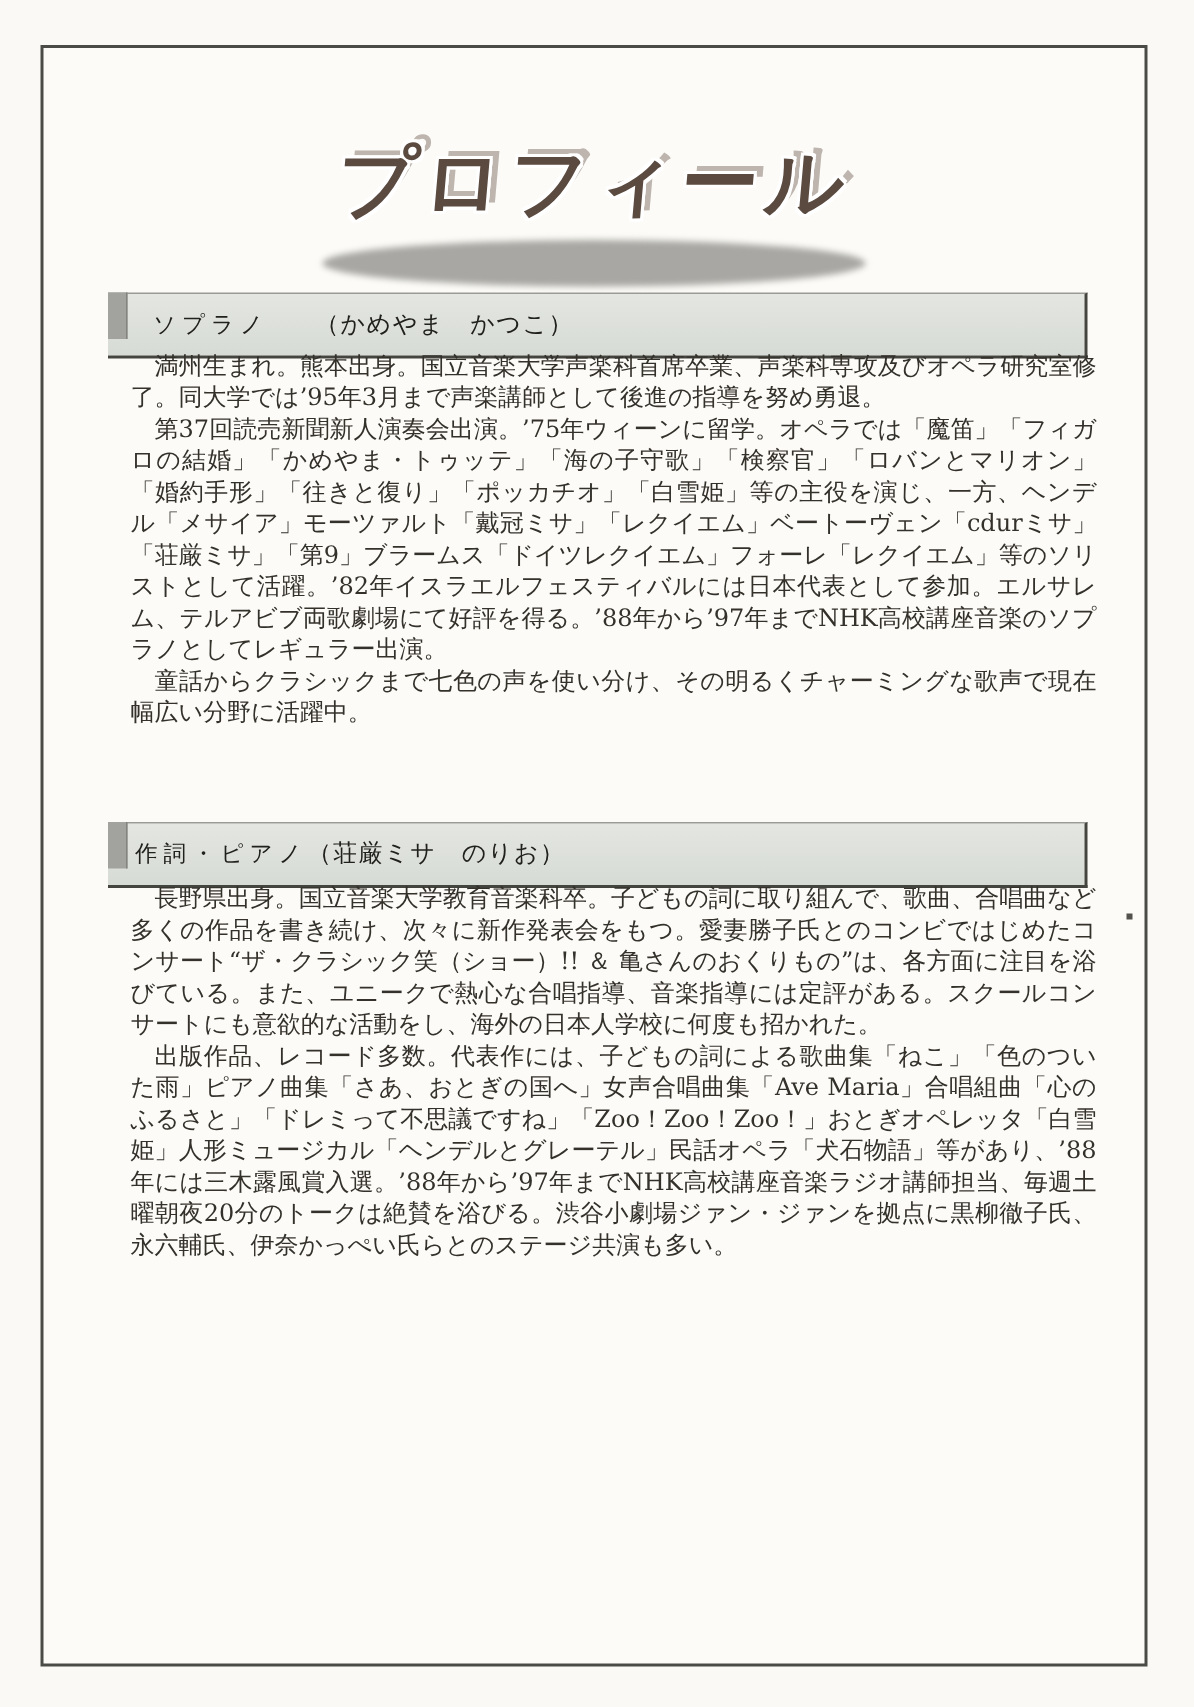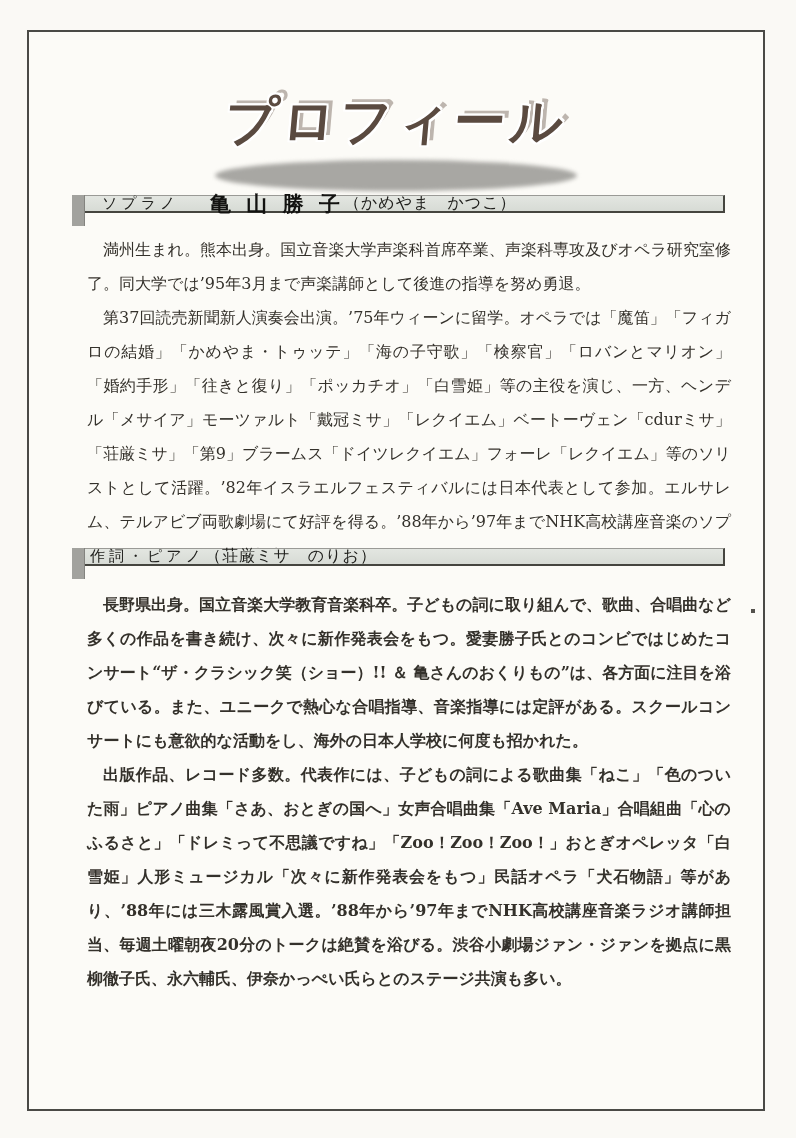--- a/index.html
+++ b/index.html
@@ -33,21 +33,21 @@
     transform:skewX(-5deg);
     text-shadow:
       2px 0 0 #ffffff, -2px 0 0 #ffffff,
       0 2px 0 #ffffff, 0 -2px 0 #ffffff,
       2px 2px 0 #ffffff, -2px -2px 0 #ffffff,
       2px -2px 0 #ffffff, -2px 2px 0 #ffffff,
       6px -5px 0 #bdb5ae;
   }
   
   .bar {
-    position:absolute; left:43px; width:653px; height:18px;
+    position:absolute; left:43px; width:653px; height:44px;
     background:linear-gradient(#e3e6e1,#d7dbd5);
     border-top:1px solid #9a9a96;
     border-right:2px solid #45453f;
     border-bottom:2px solid #45453f;
     display:flex; align-items:center;
     padding-left:30px;
   }
   .bar1 { top:163px; }
   .bar2 { top:516px;padding-left:18px; }
   .chip {
@@ -61,60 +61,60 @@
     min-width:108px; white-space:nowrap;
   }
   .pname {
     font-weight:700; font-size:21px; letter-spacing:4px;
     color:#121210; white-space:nowrap;
   }
   .kana { font-size:16px; letter-spacing:1px; color:#20201d; white-space:nowrap; }
   
   .body-block {
     position:absolute; left:58px; width:644px;
-    font-size:16px; line-height:34px;
+    font-size:16px; line-height:21px;
     color:#34312b; text-align:justify;
     text-justify:inter-character;
   }
   .body1 { top:201px; }
-  .body2 { top:556px;font-weight:bold; }
+  .body2 { top:556px; }
   .body-block p { text-indent:1em; }
   .speck {
     position:absolute; left:722px; top:577px;
     width:4px; height:4px; background:#54524d;
   }
 </style>
 </head>
 <body>
 
 <div class="frame">
 
   <div class="title-area">
     <div class="title-ellipse"></div>
     <div class="title-text">プロフィール</div>
   </div>
 
   <div class="bar bar1">
     <span class="chip"></span>
     <span class="role">ソプラノ</span>
-    <span class="pname">亀 山 勝 子</span>
     <span class="kana">（かめやま　かつこ）</span>
   </div>
 
   <div class="body-block body1">
     <p>満州生まれ。熊本出身。国立音楽大学声楽科首席卒業、声楽科専攻及びオペラ研究室修了。同大学では’95年3月まで声楽講師として後進の指導を努め勇退。</p>
     <p>第37回読売新聞新人演奏会出演。’75年ウィーンに留学。オペラでは「魔笛」「フィガロの結婚」「かめやま・トゥッテ」「海の子守歌」「検察官」「ロバンとマリオン」「婚約手形」「往きと復り」「ポッカチオ」「白雪姫」等の主役を演じ、一方、ヘンデル「メサイア」モーツァルト「戴冠ミサ」「レクイエム」ベートーヴェン「cdurミサ」「荘厳ミサ」「第9」ブラームス「ドイツレクイエム」フォーレ「レクイエム」等のソリストとして活躍。’82年イスラエルフェスティバルには日本代表として参加。エルサレム、テルアビブ両歌劇場にて好評を得る。’88年から’97年までNHK高校講座音楽のソプラノとしてレギュラー出演。</p>
+    <p>童話からクラシックまで七色の声を使い分け、その明るくチャーミングな歌声で現在幅広い分野に活躍中。</p>
   </div>
 
   <div class="bar bar2">
     <span class="chip"></span>
     <span class="role">作詞・ピアノ</span>
     <span class="kana">（荘厳ミサ　のりお）</span>
   </div>
 
   <div class="body-block body2">
     <p>長野県出身。国立音楽大学教育音楽科卒。子どもの詞に取り組んで、歌曲、合唱曲など多くの作品を書き続け、次々に新作発表会をもつ。愛妻勝子氏とのコンビではじめたコンサート“ザ・クラシック笑（ショー）!! ＆ 亀さんのおくりもの”は、各方面に注目を浴びている。また、ユニークで熱心な合唱指導、音楽指導には定評がある。スクールコンサートにも意欲的な活動をし、海外の日本人学校に何度も招かれた。</p>
-    <p>出版作品、レコード多数。代表作には、子どもの詞による歌曲集「ねこ」「色のついた雨」ピアノ曲集「さあ、おとぎの国へ」女声合唱曲集「Ave Maria」合唱組曲「心のふるさと」「ドレミって不思議ですね」「Zoo！Zoo！Zoo！」おとぎオペレッタ「白雪姫」人形ミュージカル「次々に新作発表会をもつ」民話オペラ「犬石物語」等があり、’88年には三木露風賞入選。’88年から’97年までNHK高校講座音楽ラジオ講師担当、毎週土曜朝夜20分のトークは絶賛を浴びる。渋谷小劇場ジァン・ジァンを拠点に黒柳徹子氏、永六輔氏、伊奈かっぺい氏らとのステージ共演も多い。</p>
+    <p>出版作品、レコード多数。代表作には、子どもの詞による歌曲集「ねこ」「色のついた雨」ピアノ曲集「さあ、おとぎの国へ」女声合唱曲集「Ave Maria」合唱組曲「心のふるさと」「ドレミって不思議ですね」「Zoo！Zoo！Zoo！」おとぎオペレッタ「白雪姫」人形ミュージカル「ヘンデルとグレーテル」民話オペラ「犬石物語」等があり、’88年には三木露風賞入選。’88年から’97年までNHK高校講座音楽ラジオ講師担当、毎週土曜朝夜20分のトークは絶賛を浴びる。渋谷小劇場ジァン・ジァンを拠点に黒柳徹子氏、永六輔氏、伊奈かっぺい氏らとのステージ共演も多い。</p>
   </div>
 
   <div class="speck"></div>
 
 </div>
 
 </body></html>

